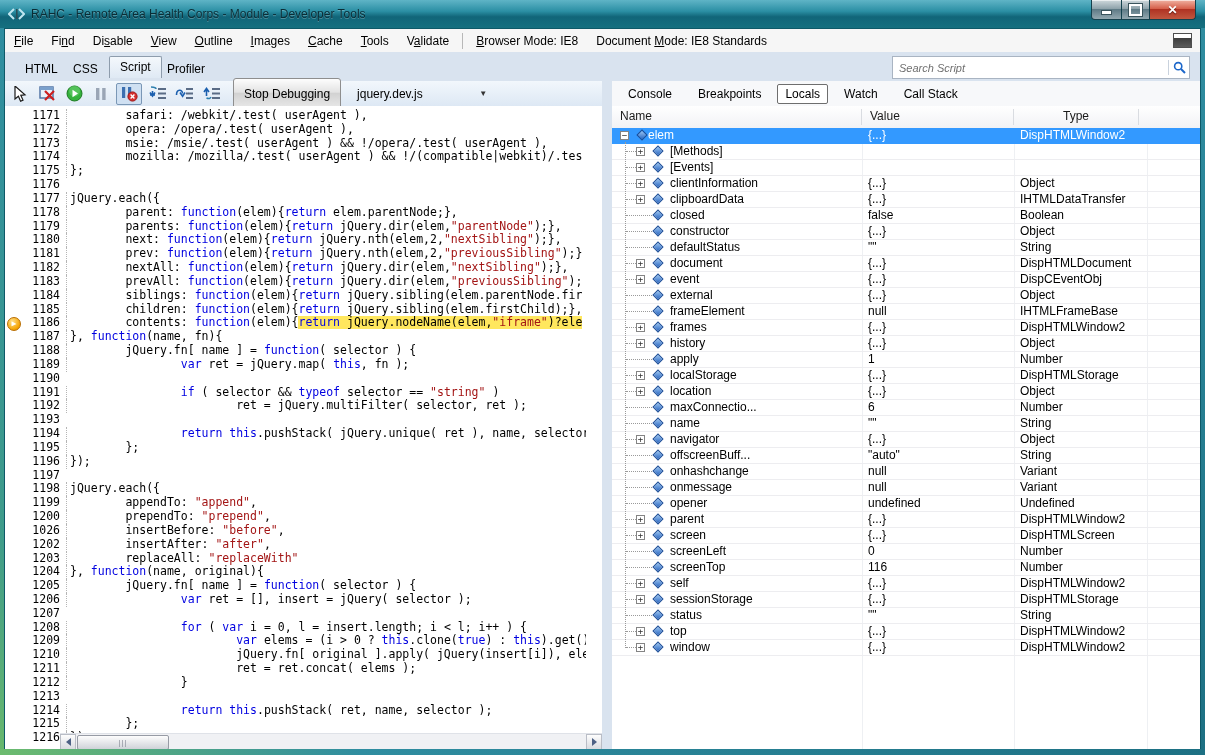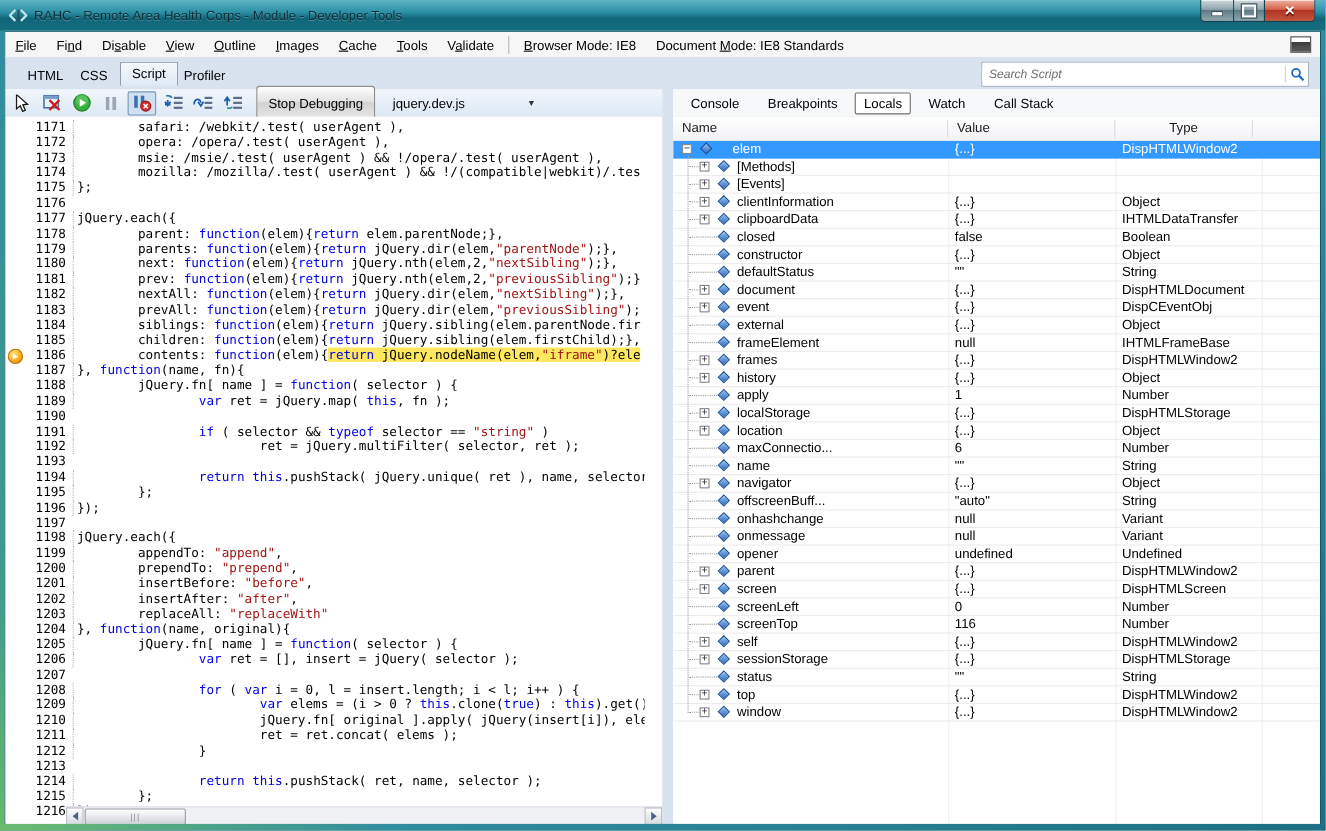--- a/index.html
+++ b/index.html
@@ -270,21 +270,21 @@
           <div class="crow"><div class="cmark"></div><div class="cnum">1191</div><div class="ctxt"><span class="tk-p">                </span><span class="tk-k">if</span><span class="tk-p"> ( selector &amp;&amp; </span><span class="tk-k">typeof</span><span class="tk-p"> selector == </span><span class="tk-s">"string"</span><span class="tk-p"> )</span></div></div>
           <div class="crow"><div class="cmark"></div><div class="cnum">1192</div><div class="ctxt"><span class="tk-p">                        ret = jQuery.multiFilter( selector, ret );</span></div></div>
           <div class="crow"><div class="cmark"></div><div class="cnum">1193</div><div class="ctxt"></div></div>
           <div class="crow"><div class="cmark"></div><div class="cnum">1194</div><div class="ctxt"><span class="tk-p">                </span><span class="tk-k">return</span><span class="tk-p"> </span><span class="tk-k">this</span><span class="tk-p">.pushStack( jQuery.unique( ret ), name, selector</span></div></div>
           <div class="crow"><div class="cmark"></div><div class="cnum">1195</div><div class="ctxt"><span class="tk-p">        };</span></div></div>
           <div class="crow"><div class="cmark"></div><div class="cnum">1196</div><div class="ctxt"><span class="tk-p">});</span></div></div>
           <div class="crow"><div class="cmark"></div><div class="cnum">1197</div><div class="ctxt"></div></div>
           <div class="crow"><div class="cmark"></div><div class="cnum">1198</div><div class="ctxt"><span class="tk-p">jQuery.each({</span></div></div>
           <div class="crow"><div class="cmark"></div><div class="cnum">1199</div><div class="ctxt"><span class="tk-p">        appendTo: </span><span class="tk-s">"append"</span><span class="tk-p">,</span></div></div>
           <div class="crow"><div class="cmark"></div><div class="cnum">1200</div><div class="ctxt"><span class="tk-p">        prependTo: </span><span class="tk-s">"prepend"</span><span class="tk-p">,</span></div></div>
-          <div class="crow"><div class="cmark"></div><div class="cnum">1201</div><div class="ctxt"><span class="tk-p">        insertBefore: </span><span class="tk-s">"before"</span><span class="tk-p">,</span></div></div>
+          <div class="crow"><div class="cmark"></div><div class="cnum">1026</div><div class="ctxt"><span class="tk-p">        insertBefore: </span><span class="tk-s">"before"</span><span class="tk-p">,</span></div></div>
           <div class="crow"><div class="cmark"></div><div class="cnum">1202</div><div class="ctxt"><span class="tk-p">        insertAfter: </span><span class="tk-s">"after"</span><span class="tk-p">,</span></div></div>
           <div class="crow"><div class="cmark"></div><div class="cnum">1203</div><div class="ctxt"><span class="tk-p">        replaceAll: </span><span class="tk-s">"replaceWith"</span></div></div>
           <div class="crow"><div class="cmark"></div><div class="cnum">1204</div><div class="ctxt"><span class="tk-p">}, </span><span class="tk-k">function</span><span class="tk-p">(name, original){</span></div></div>
           <div class="crow"><div class="cmark"></div><div class="cnum">1205</div><div class="ctxt"><span class="tk-p">        jQuery.fn[ name ] = </span><span class="tk-k">function</span><span class="tk-p">( selector ) {</span></div></div>
           <div class="crow"><div class="cmark"></div><div class="cnum">1206</div><div class="ctxt"><span class="tk-p">                </span><span class="tk-k">var</span><span class="tk-p"> ret = [], insert = jQuery( selector );</span></div></div>
           <div class="crow"><div class="cmark"></div><div class="cnum">1207</div><div class="ctxt"></div></div>
           <div class="crow"><div class="cmark"></div><div class="cnum">1208</div><div class="ctxt"><span class="tk-p">                </span><span class="tk-k">for</span><span class="tk-p"> ( </span><span class="tk-k">var</span><span class="tk-p"> i = 0, l = insert.length; i &lt; l; i++ ) {</span></div></div>
           <div class="crow"><div class="cmark"></div><div class="cnum">1209</div><div class="ctxt"><span class="tk-p">                        </span><span class="tk-k">var</span><span class="tk-p"> elems = (i &gt; 0 ? </span><span class="tk-k">this</span><span class="tk-p">.clone(</span><span class="tk-k">true</span><span class="tk-p">) : </span><span class="tk-k">this</span><span class="tk-p">).get();</span></div></div>
           <div class="crow"><div class="cmark"></div><div class="cnum">1210</div><div class="ctxt"><span class="tk-p">                        jQuery.fn[ original ].apply( jQuery(insert[i]), elem</span></div></div>
           <div class="crow"><div class="cmark"></div><div class="cnum">1211</div><div class="ctxt"><span class="tk-p">                        ret = ret.concat( elems );</span></div></div>
@@ -333,21 +333,21 @@
       </div>
       <div class="gridbody">
         <div class="colline" style="left:250px;"></div>
         <div class="colline" style="left:402px;"></div>
         <div class="colline" style="left:535px;"></div>
         <div style="position:relative;">
             <div class="lrow sel">
               <div class="lcell lc-name">
                 <div class="expander" style="left: 8px;">−</div>
                 <div class="diamond" style="left: 26px;"></div>
-                <span class="lname" style="left: 54px;">elem</span>
+                <span class="lname" style="left: 36px;">elem</span>
               </div>
               <div class="lcell lc-val">{...}</div>
               <div class="lcell lc-type">DispHTMLWindow2</div>
             </div>
             <div class="lrow">
               <div class="lcell lc-name">
                 <div class="stub" style="left: 14px; width: 10px;"></div>
                 <div class="expander" style="left: 24px;">+</div>
                 <div class="diamond" style="left: 42px;"></div>
                 <span class="lname" style="left: 58px;">[Methods]</span>

